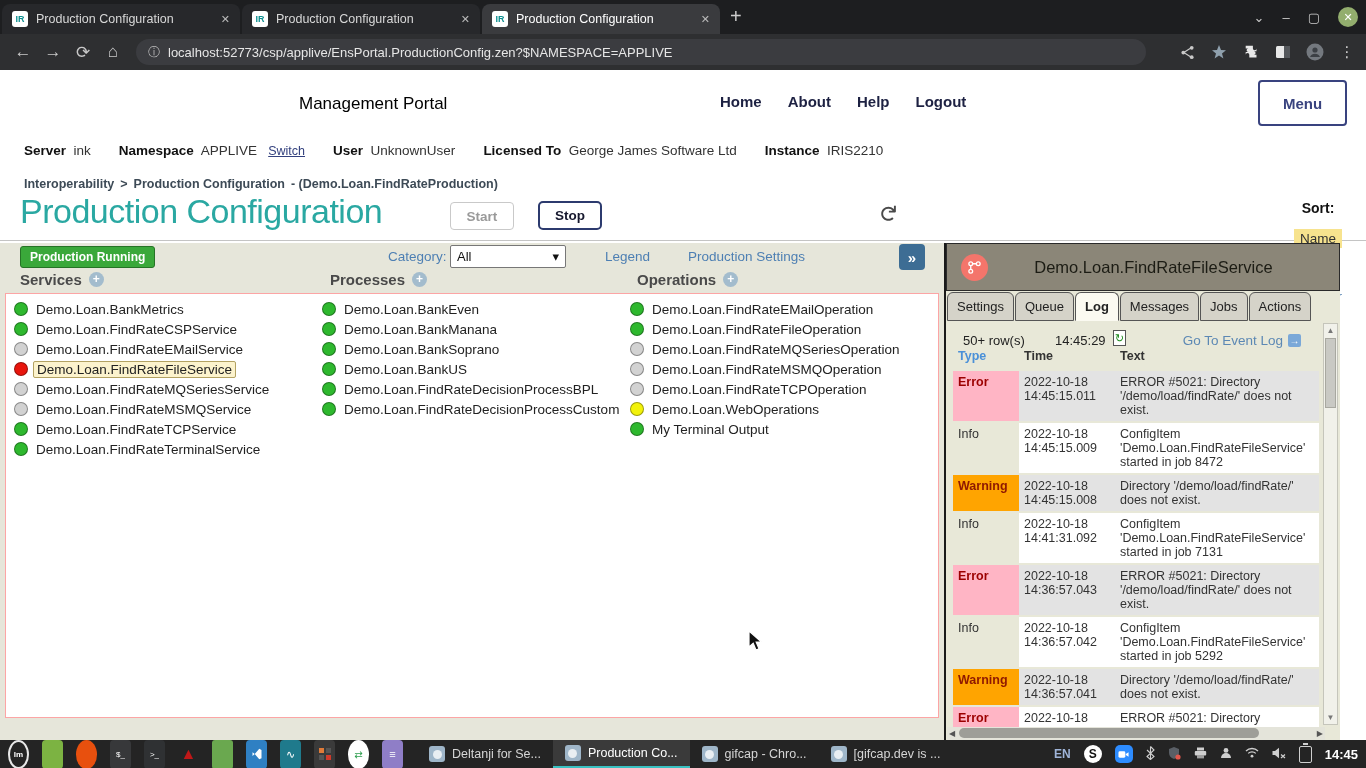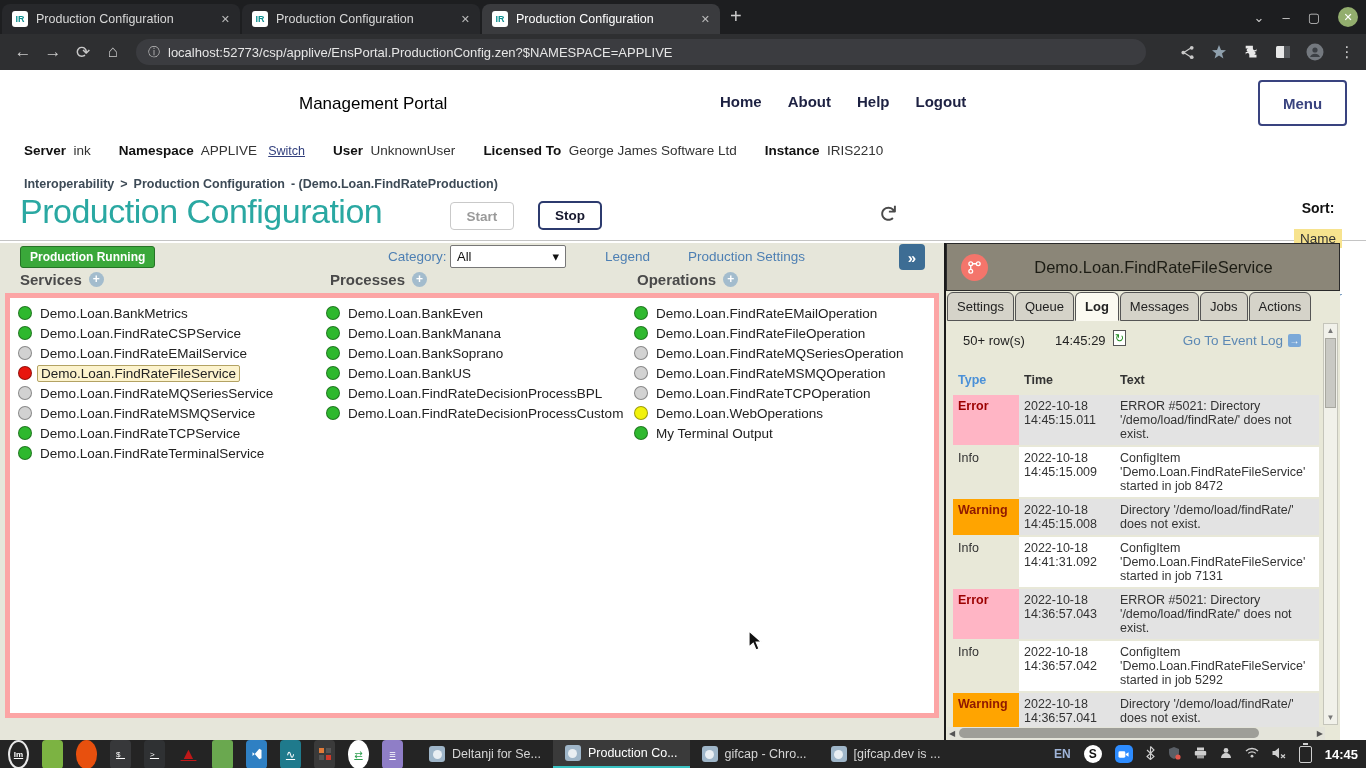--- a/index.html
+++ b/index.html
@@ -68,21 +68,21 @@
   .link-blue { color:#4d7fb3; font-size:13.5px; text-decoration:none; }
   .tb-legend { position:absolute; left:605px; top:6px; }
   .tb-prodset { position:absolute; left:688px; top:6px; }
   .expand-btn { position:absolute; left:899px; top:1px; width:26px; height:26px; background:#3d6d94; border-radius:4px; color:#fff; font-size:15px; font-weight:bold; display:flex; align-items:center; justify-content:center; }
 
   .col-headers { position:absolute; left:0; top:271px; width:944px; height:22px; background:#e6e6da; }
   .col-head { position:absolute; top:0; display:flex; align-items:center; gap:7px; font-size:15px; font-weight:bold; color:#4a4a4a; }
   .plus-circle { width:15px; height:15px; border-radius:50%; background:#a3bccd; color:#fff; font-size:12px; line-height:14px; text-align:center; }
 
   .main-bg { position:absolute; left:0; top:243px; width:944px; height:497px; background:#e6e6da; z-index:0; }
-  .items-box { position:absolute; left:5px; top:293px; width:934px; height:425px; background:#fff; border:5px solid #fca5a5; }
+  .items-box { position:absolute; left:5px; top:293px; width:934px; height:425px; background:#fff; border:1px solid #fca5a5; }
   .col { position:absolute; top:5px; }
   .item { display:flex; align-items:center; gap:5px; height:20px; }
   .dot { width:14px; height:14px; border-radius:50%; border:1px solid rgba(0,0,0,0.35); flex:0 0 14px; }
   .item .label { font-size:13.5px; color:#222; padding:0 3px; }
   .item .label.selected { background:#fcf3cd; border:1px solid #b3a263; border-radius:2px; }
 
   
   .panel { position:absolute; left:944px; top:243px; width:396px; height:497px; background:#e8e8d8; border-left:2px solid #1a1a1a; }
   .panel-head { position:absolute; left:0; top:0; width:394px; height:48px; background:#8b8678; border:1px solid #2a2a2a; display:flex; align-items:center; }
   .panel-icon { width:27px; height:27px; border-radius:50%; background:#f4756b; margin-left:14px; display:flex; align-items:center; justify-content:center; }
@@ -91,21 +91,21 @@
   .ptab { height:29px; display:flex; align-items:center; padding:0 9px; font-size:13px; color:#222; background:#d5d3c9; border:1px solid #555; border-radius:6px 6px 0 0; margin-right:1px; }
   .ptab.active { background:#fbfaf1; font-weight:bold; border-bottom:1px solid #fbfaf1; }
   .log-area { position:absolute; left:1px; top:78px; width:378px; height:406px; background:#e8e8d8; overflow:hidden; }
   .log-status { position:absolute; left:0; top:0; width:378px; height:34px; font-size:13px; color:#222; }
   .rows-label { position:absolute; left:16px; top:12px; }
   .log-time { position:absolute; left:108px; top:12px; }
   .autorefresh { position:absolute; left:166px; top:9px; width:13px; height:16px; background:#fff; border:1px solid #555; color:#1d8a1d; font-size:11px; line-height:15px; text-align:center; }
   .eventlog-link { position:absolute; right:24px; top:12px; color:#5c88b4; font-size:13.5px; display:flex; gap:5px; align-items:center; }
   .ext-box { width:13px; height:13px; background:#7aa8d8; color:#fff; font-size:10px; line-height:13px; text-align:center; border-radius:2px; }
 
-  .log-table { position:absolute; left:6px; top:48px; width:366px; }
+  .log-table { position:absolute; left:6px; top:24px; width:366px; }
   .lt-head { display:flex; font-size:13px; font-weight:bold; color:#4a90d8; padding-bottom:4px; }
   .lt-row { display:flex; margin-bottom:2px; }
   .c-type { width:66px; padding:4px 5px; font-size:12.5px; }
   .c-time { width:96px; padding:4px 5px; font-size:12.5px; color:#333; }
   .c-text { width:204px; padding:4px 5px; font-size:12.5px; color:#333; }
   .lt-row.alt .c-time, .lt-row.alt .c-text, .lt-row.alt .c-type.plain { background:#e3e3e3; }
   .lt-row .c-time, .lt-row .c-text { background:#fff; }
   .lt-row.alt .c-time, .lt-row.alt .c-text { background:#e3e3e3; }
   .t-error { background:#ffb5c5; color:#9c0000; font-weight:bold; }
   .t-warning { background:#ffa400; color:#8f1800; font-weight:bold; }
@@ -114,21 +114,21 @@
   .vscroll { position:absolute; right:2px; top:80px; width:15px; height:402px; background:#f1f1ea; border:1px solid #c5c5bb; }
   .vscroll .arr { position:absolute; left:0; width:13px; text-align:center; font-size:8px; color:#777; }
   .vthumb { position:absolute; left:1px; top:14px; width:11px; height:70px; background:#c9c9c4; border:1px solid #a8a8a0; }
   .hscroll { position:absolute; left:1px; top:484px; width:378px; height:13px; background:#e4e4da; }
   .hthumb { position:absolute; left:12px; top:1px; width:300px; height:10px; background:#9e9e98; border-radius:5px; }
   .hscroll .arr { position:absolute; top:2px; font-size:8px; color:#555; }
 
   
   .taskbar { position:absolute; left:0; top:740px; width:1366px; height:28px; background:#242424; display:flex; align-items:center; }
   .tb-launch { display:flex; align-items:center; gap:13px; margin-left:8px; }
-  .licon { width:21px; height:29px; border-radius:4px; display:flex; align-items:center; justify-content:center; font-size:11px; color:#fff;text-decoration:underline; }
+  .licon { width:21px; height:29px; border-radius:4px; display:flex; align-items:center; justify-content:center; font-size:11px; color:#fff; }
   .mint { border:2px solid #e8e8e8; border-radius:50%; background:transparent; font-size:8px; font-weight:bold; }
   .tb-windows { display:flex; margin-left:14px; height:28px; }
   .twin { display:flex; align-items:center; gap:7px; padding:0 12px; max-width:148px; color:#d6d6d6; font-size:12.5px; }
   .twin.active { background:#3a3a3a; border-bottom:2px solid #39c2c2; color:#fff; }
   .twin .wicon { width:16px; height:16px; border-radius:3px; background:#9fb6c9; display:flex; align-items:center; justify-content:center; }
   .twin .wicon .inner { width:9px; height:9px; border-radius:50%; background:#e9eef2; }
   .twin span.wlabel { white-space:nowrap; overflow:hidden; }
   .tray { position:absolute; right:8px; top:0; height:28px; display:flex; align-items:center; gap:13px; }
   .tray .lang { color:#9fb4d8; font-weight:bold; font-size:12px; }
   .tray .skype { width:18px; height:18px; border-radius:50%; background:#fff; color:#111; font-weight:bold; font-size:12px; display:flex; align-items:center; justify-content:center; }

